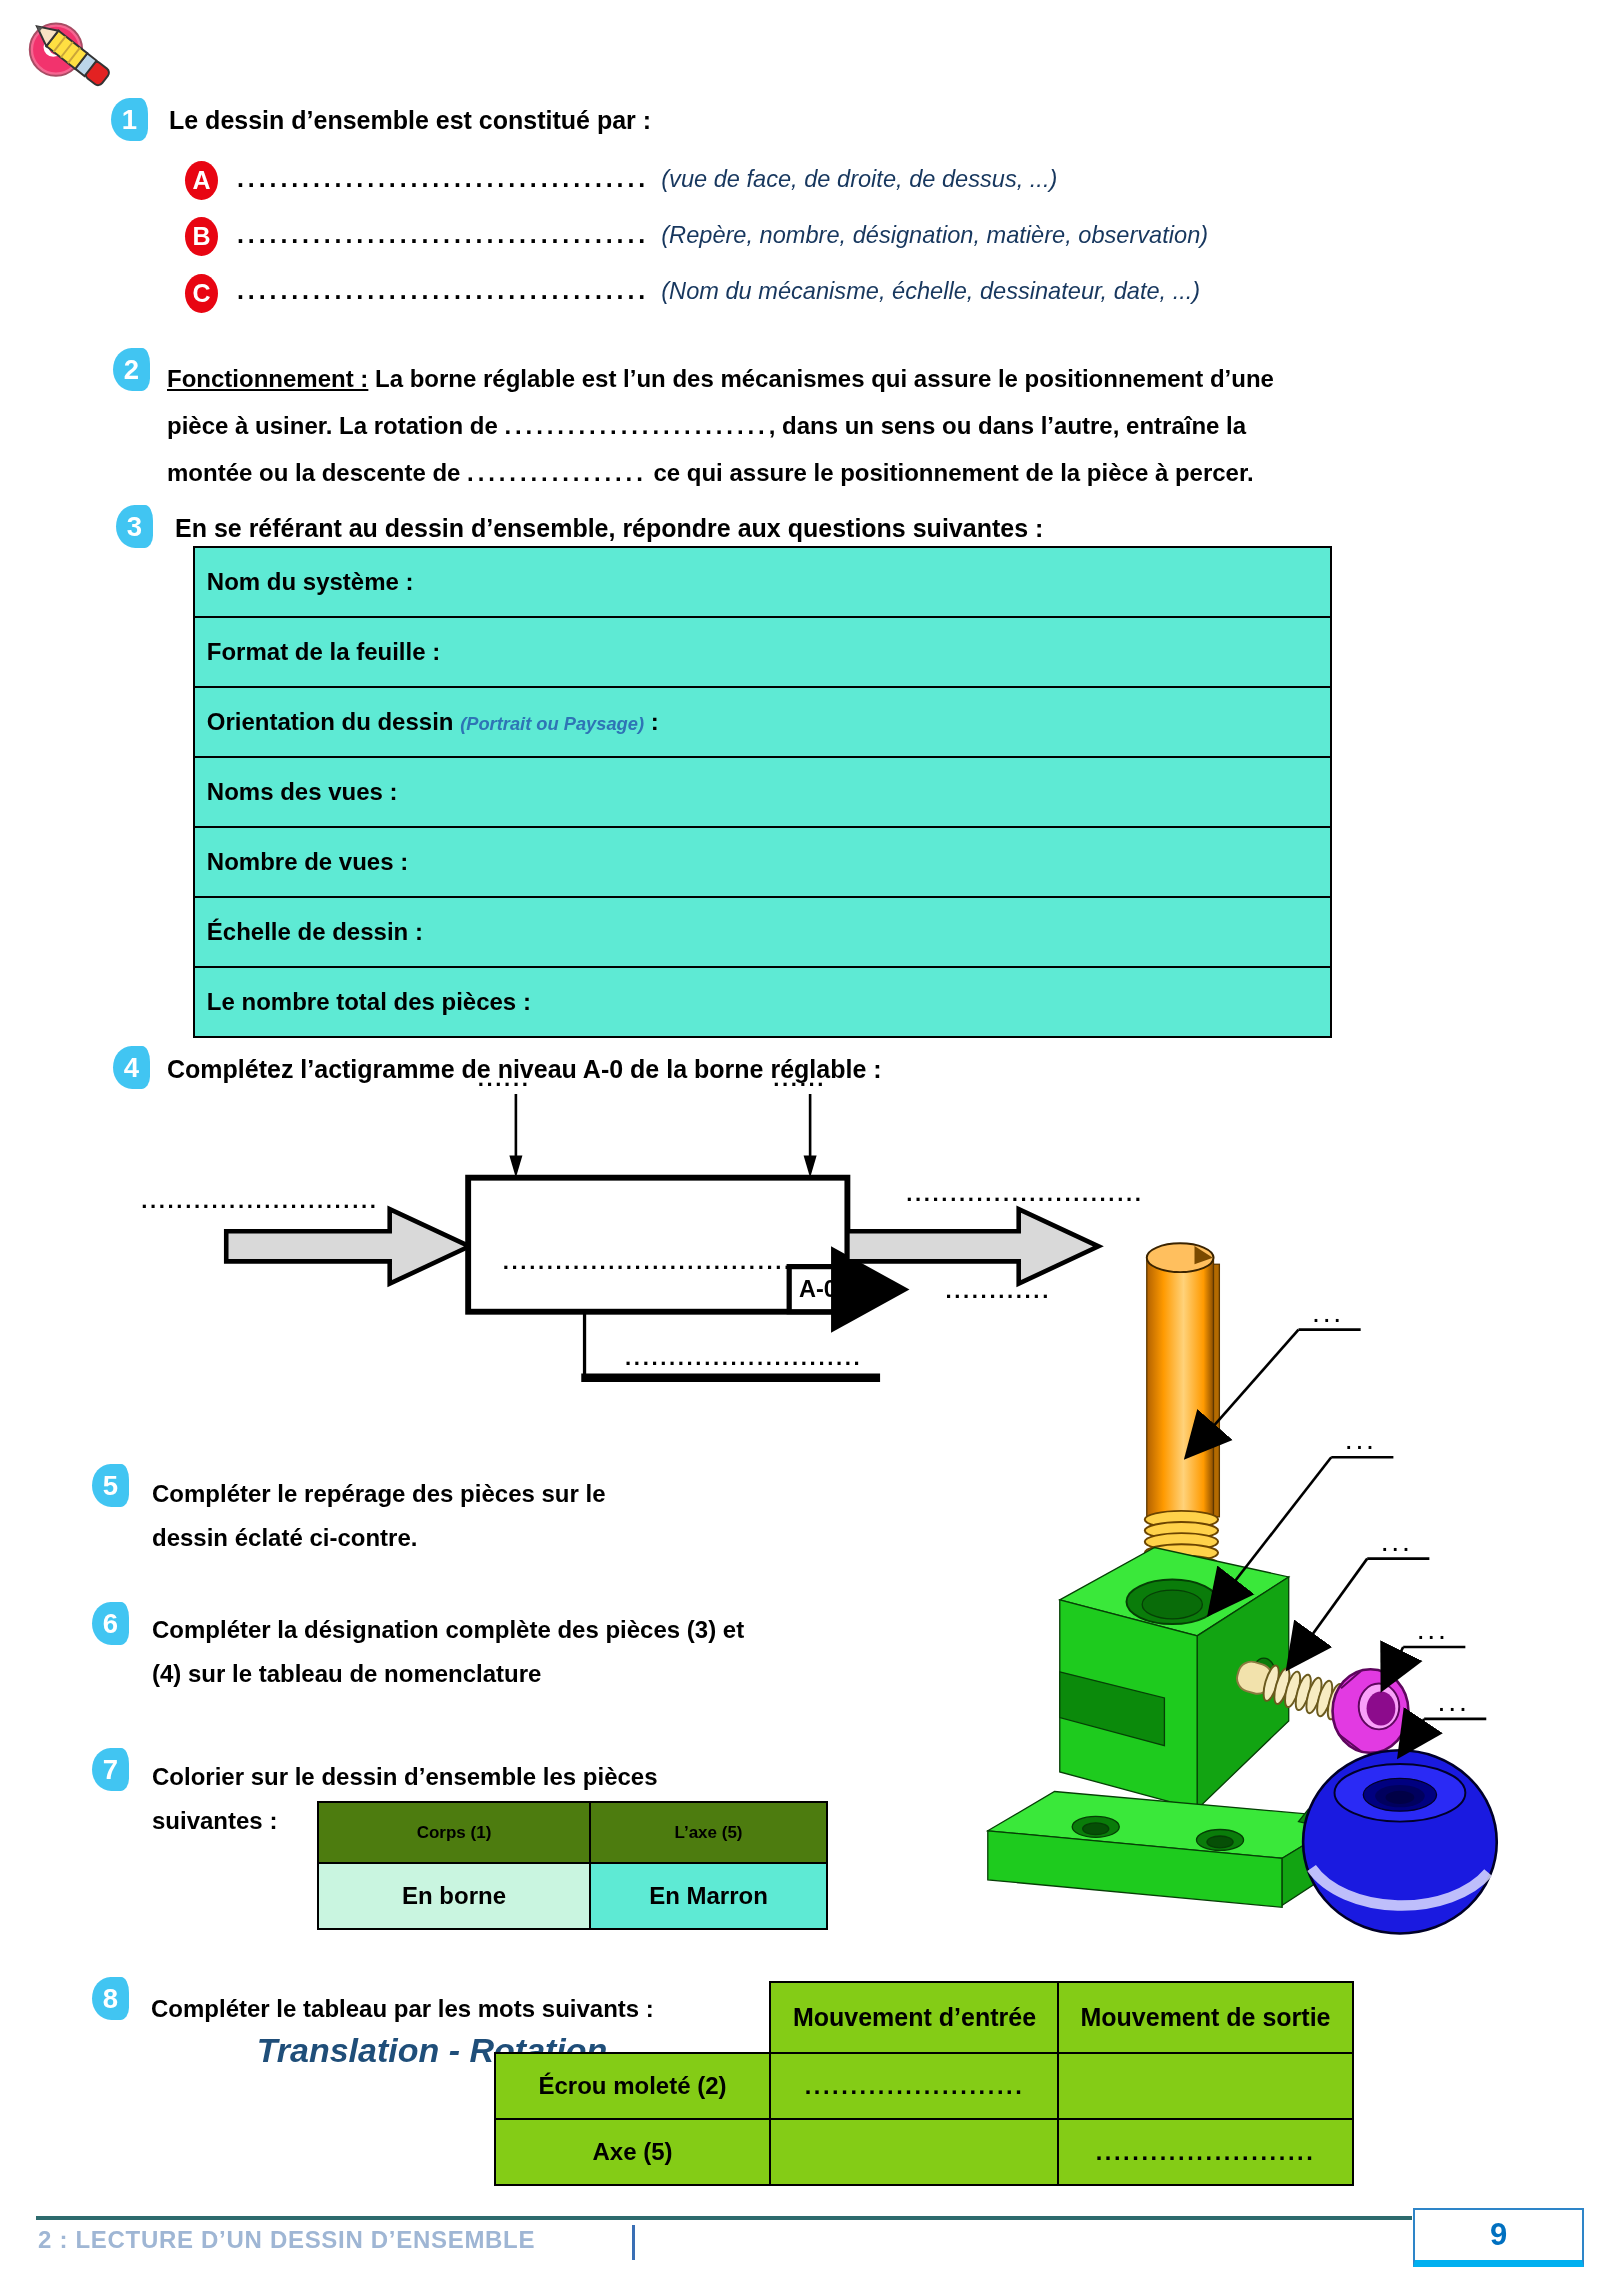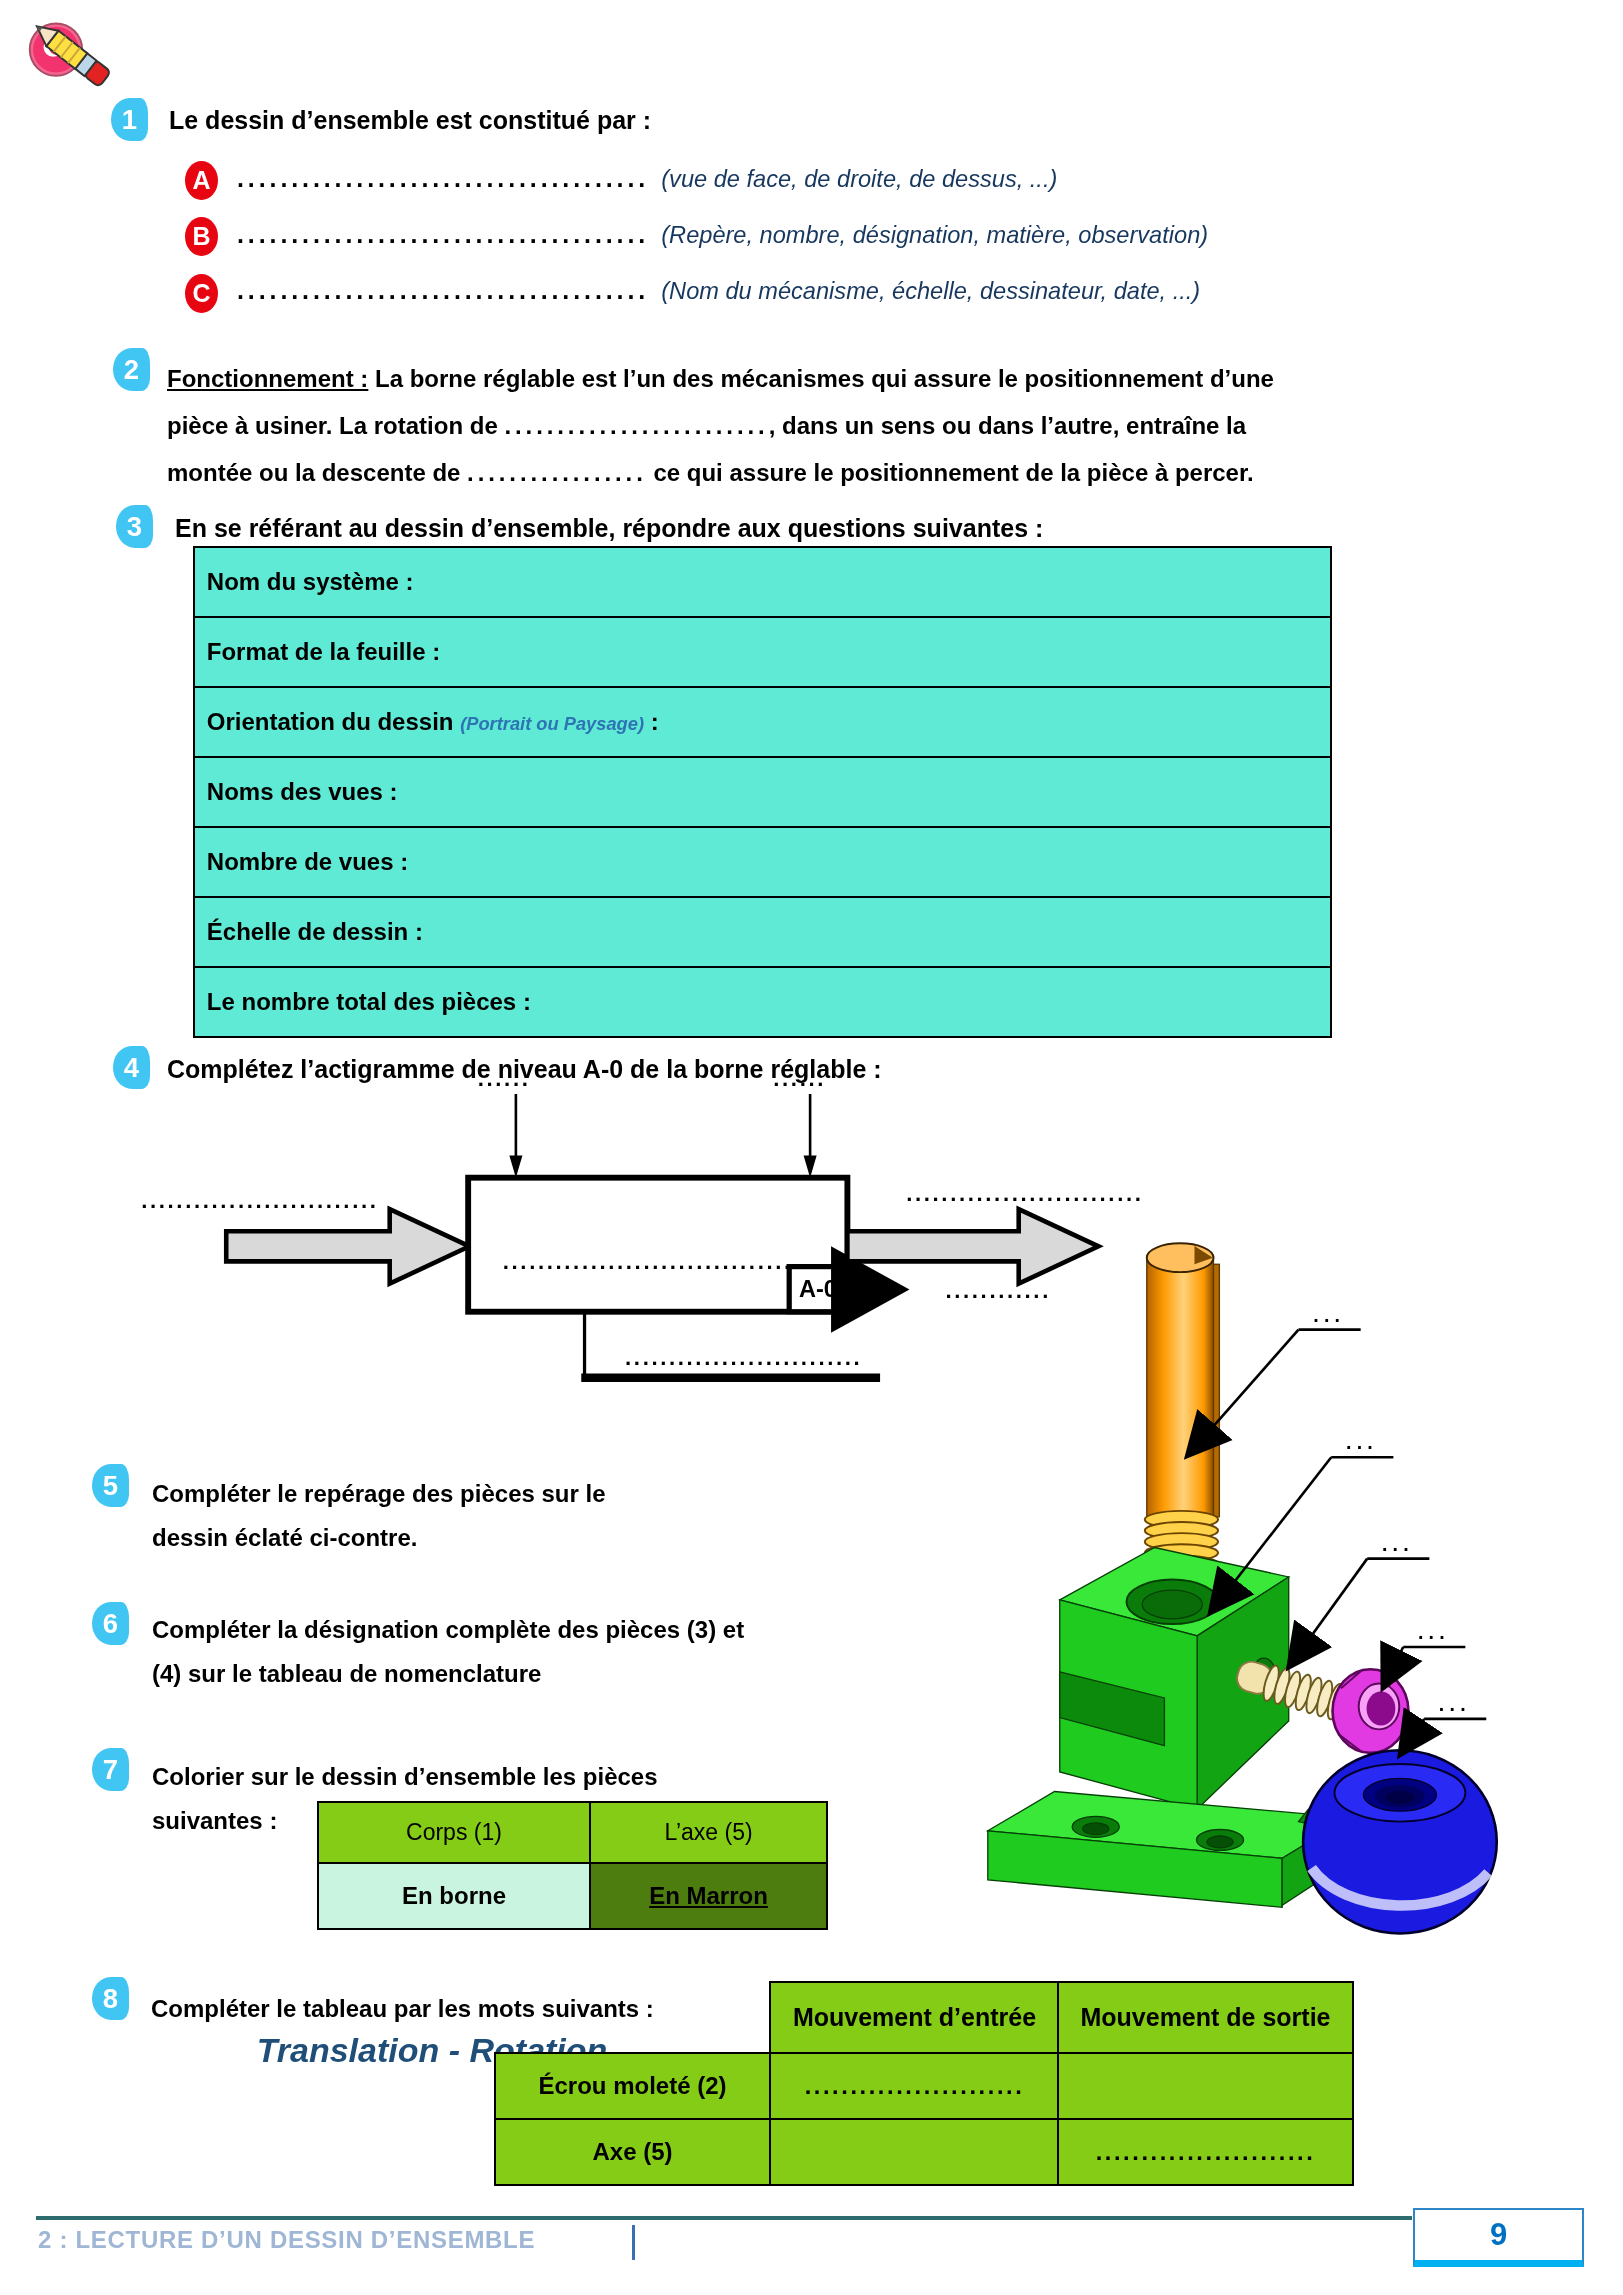--- a/index.html
+++ b/index.html
@@ -16,24 +16,24 @@
   .body-text{position:absolute;font-size:24px;font-weight:600;line-height:44px;}
   .dots{font-weight:bold;letter-spacing:3.9px;}
   .note{font-style:italic;color:#17375e;font-size:23.6px;font-weight:500;white-space:nowrap;}
   .t3{position:absolute;left:193px;top:546px;width:1135px;border:2.6px solid #000;background:#5eead4;}
   .t3row{height:68px;line-height:68px;border-bottom:2px solid #000;padding-left:11.8px;
          font-size:24px;font-weight:600;white-space:nowrap;}
   .t3row:last-child{border-bottom:none;}
   .hint{font-size:18.3px;font-style:italic;color:#2e74b5;font-weight:600;}
   .ctable{position:absolute;left:317px;top:1801px;}
   .cell{position:absolute;border:2px solid #000;display:flex;align-items:center;justify-content:center;box-sizing:border-box;}
-  .chead{font-size:23px;font-weight:normal;background:#84cc16;}
+  .chead{font-size:17px;font-weight:bold;background:#4d7c0f;}
   .cval{font-size:24px;font-weight:600;}
   .mint{background:#c9f5e0;}
-  .orangec{background:#4d7c0f;text-decoration:underline;}
+  .orangec{background:#5eead4;}
   .grayc{background:#b3b3b3;}
   .mcell{position:absolute;border:2.6px solid #000;display:flex;align-items:center;justify-content:center;
          box-sizing:border-box;background:#84cc16;text-align:center;}
   .mhead{font-size:25px;font-weight:bold;line-height:1.3;}
   .mlabel{font-size:24px;font-weight:600;}
   .mdots{font-size:23.6px;font-weight:bold;letter-spacing:2.6px;}
   .words-blue{color:#1f4e79;font-weight:bold;font-style:italic;font-size:34px;}
   .footer-rule{position:absolute;left:36px;top:2216px;width:1376px;height:3.9px;background:#2d6b6d;}
   .footer-text{position:absolute;left:38px;top:2226px;font-size:24px;font-weight:bold;color:#9fb6d4;
                letter-spacing:0.7px;white-space:nowrap;}

